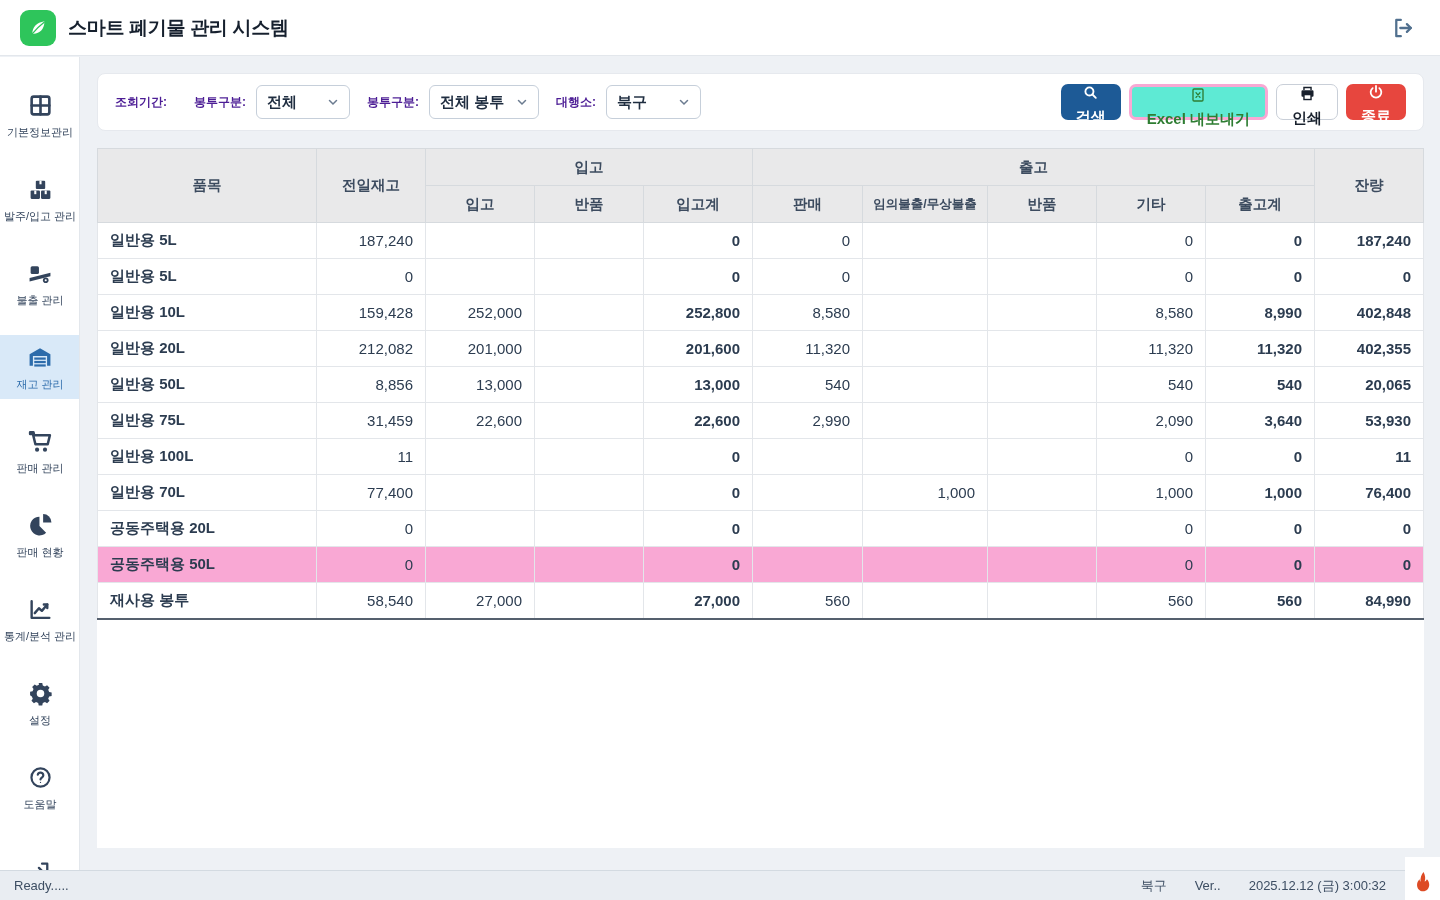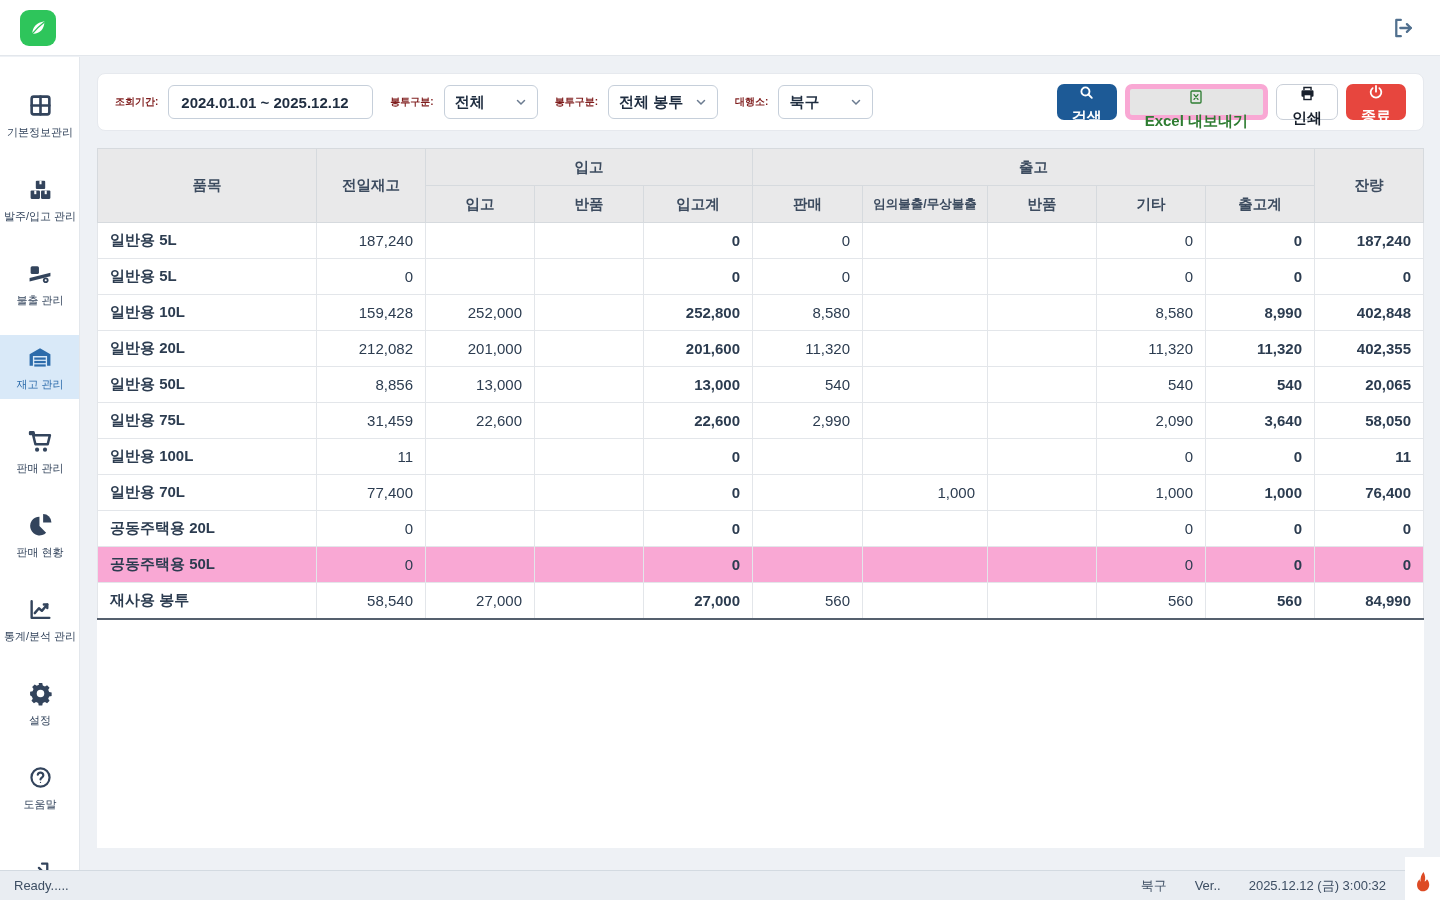--- a/index.html
+++ b/index.html
@@ -31,40 +31,40 @@
     justify-content:center;gap:9px;margin-bottom:20px;cursor:pointer;color:#33445c;
   }
   .side-item .lbl{font-size:11px;line-height:1;white-space:nowrap;}
   .side-item.active{background:#d9e9f8;color:#2d6cab;}
   
   .main{position:absolute;left:81px;top:57px;right:0;bottom:30px;background:#eef1f5;overflow:hidden;}
   .toolbar{
     margin:16px 16px 0 16px;height:58px;background:#fff;border:1px solid #e6e9ee;
     border-radius:8px;display:flex;align-items:center;padding:0 17px;box-sizing:border-box;
   }
-  .f-label{font-size:10px;font-weight:700;color:#7f1d1d;margin-right:10px;white-space:nowrap;}
+  .f-label{font-size:12px;font-weight:700;color:#4c1d95;margin-right:10px;white-space:nowrap;}
   .f-gap{margin-left:17px;}
   .txt-input{
     width:205px;height:34px;border:1px solid #c6cfda;border-radius:6px;padding:0 12px;
     font-size:15px;color:#1f2d40;box-sizing:border-box;font-family:inherit;font-weight:600;
   }
   .select{
     height:34px;border:1px solid #c6cfda;border-radius:6px;background:#fff;cursor:pointer;
     display:inline-flex;align-items:center;justify-content:space-between;
     padding:0 10px;font-size:15px;font-weight:600;color:#1f2d40;box-sizing:border-box;
   }
   .select .chev{color:#6b7b90;display:flex;margin-left:8px;}
   .toolbar-right{margin-left:auto;display:flex;gap:8px;align-items:center;}
   .btn{
     height:36px;border-radius:7px;font-size:15px;font-weight:700;font-family:inherit;
     display:inline-flex;align-items:center;gap:7px;padding:0 15px;border:none;cursor:pointer;
     white-space:nowrap;box-sizing:border-box;flex-direction:column;
   }
   .btn-search{background:#1d5a96;color:#fff;}
-  .btn-excel{background:#e5e5e5;border:5px solid #f9a8d4;color:#2e7d32;}
+  .btn-excel{background:#5eead4;border:3px solid #f9a8d4;color:#2e7d32;}
   .btn-print{background:#fff;border:1px solid #c9cfd8;color:#18202c;}
   .btn-exit{background:#e7463e;color:#fff;}
   
   .table-card{margin:17px 16px 0 16px;height:700px;background:#fff;overflow:hidden;}
   table.grid{width:1326px;border-collapse:collapse;table-layout:fixed;}
   table.grid th{
     background:#e9e9ea;color:#3c4b5f;font-weight:700;border:1px solid #d6dade;
     height:37px;font-size:14.5px;padding:0 4px;box-sizing:border-box;
   }
   table.grid th.small{font-size:12.5px;}
@@ -94,20 +94,21 @@
 
 <header class="app-header">
   <div class="logo">
     <span>
       <svg width="22" height="22" viewBox="0 0 24 24" fill="none">
         <path d="M19 4.5C10.5 6 5.6 10.8 5.9 18.2 13.6 18.8 18.7 13.6 19 5.5Z" fill="#fff"></path>
         <path d="M5.9 18.2C9.5 13.8 13.8 9.6 19 5.5" stroke="#2ec55b" stroke-width="1.4" stroke-linecap="round"></path>
       </svg>
     </span>
   </div>
+  <div class="app-title">스마트 폐기물 관리 시스템</div>
   <button class="header-logout">
     <span>
       <svg width="26" height="26" viewBox="0 0 24 24" fill="none" stroke="#51708f" stroke-width="2.1" stroke-linecap="round" stroke-linejoin="round">
         <path d="M10 4.5H5.8V19.5H10"></path>
         <path d="M9.5 12H19.2"></path>
         <path d="M15.6 8.4 19.2 12l-3.6 3.6"></path>
       </svg>
     </span>
   </button>
 </header>
@@ -213,21 +214,20 @@
           <path d="M10.5 8.5 14 12l-3.5 3.5"></path>
         </svg>
       </span>
     </div>
   </nav>
 
 <div class="main">
 
   <div class="toolbar">
     <span class="f-label">조회기간:</span>
-    <input class="txt-input" type="text" value="2024.01.01 ~ 2025.12.12" style="">
     <span class="f-label f-gap">봉투구분:</span>
     <div class="select" style="width:94px">
       <span>전체</span>
       <span class="chev">
         <svg width="12" height="12" viewBox="0 0 24 24" fill="none" stroke="currentColor" stroke-width="3" stroke-linecap="round">
             <path d="M5 9l7 7 7-7"></path>
           </svg>
       </span>
     </div>
     <span class="f-label f-gap">봉투구분:</span>
@@ -394,21 +394,21 @@
             <td class="item item">일반용 75L</td>
             <td class="">31,459</td>
             <td class="">22,600</td>
             <td class=""></td>
             <td class="b">22,600</td>
             <td class="">2,990</td>
             <td class=""></td>
             <td class=""></td>
             <td class="">2,090</td>
             <td class="b">3,640</td>
-            <td class="b">58,050</td>
+            <td class="b">53,930</td>
           </tr>
           <tr>
             <td class="item item">일반용 100L</td>
             <td class="">11</td>
             <td class=""></td>
             <td class=""></td>
             <td class="b">0</td>
             <td class=""></td>
             <td class=""></td>
             <td class=""></td>

